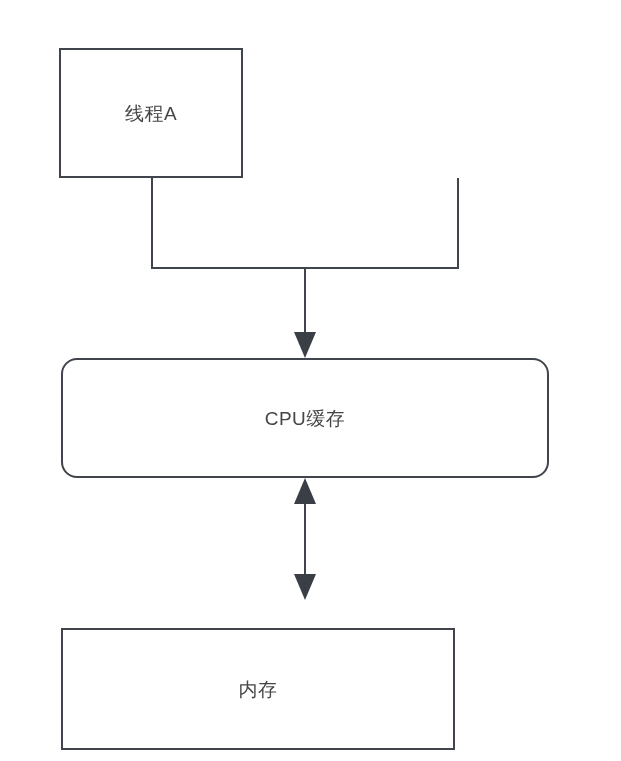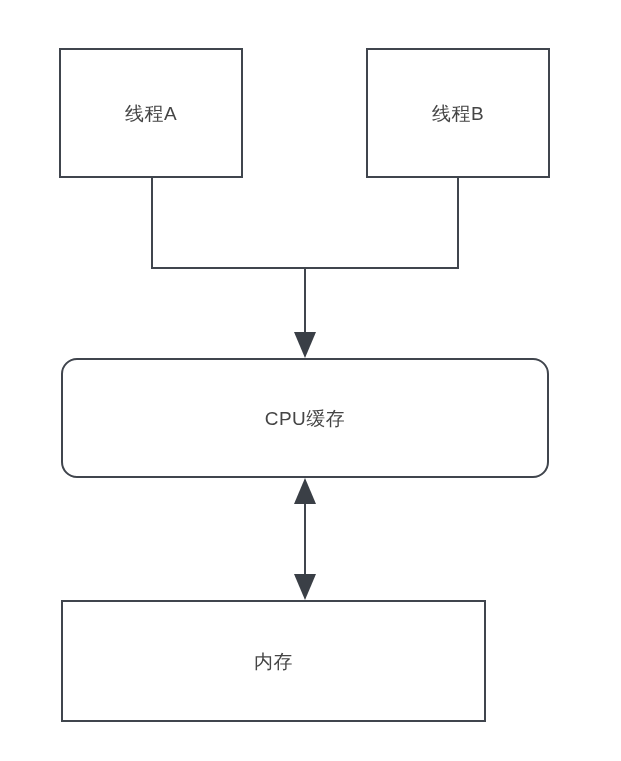--- a/index.html
+++ b/index.html
@@ -57,22 +57,22 @@
   }
   #node-cpu-cache {
     left: 61px;
     top: 358px;
     width: 488px;
     height: 120px;
     border-radius: 16px;
   }
   #node-memory {
     left: 61px;
-    top: 600px;
-    width: 425px;
+    top: 628px;
+    width: 394px;
     height: 122px;
   }
 </style>
 </head>
 <body>
 
 <div id="diagram-canvas">
 
   <svg id="diagram-svg" viewBox="0 0 621 761" xmlns="http://www.w3.org/2000/svg">
 
@@ -93,23 +93,20 @@
       <path d="M 305 495 L 305 583" stroke="#40454d" stroke-width="2" fill="none"></path>
       <polygon points="305,478 294,504 316,504" fill="#3a3f46"></polygon>
       <polygon points="305,600 294,574 316,574" fill="#3a3f46"></polygon>
     </g>
   </svg>
 
   <div class="node-box" id="node-thread-a">
     <span class="node-label">线程A</span>
   </div>
 
-  <div class="node-box" id="node-thread-b">
-    <span class="node-label">线程B</span>
-  </div>
 
   <div class="node-box" id="node-cpu-cache">
     <span class="node-label">CPU缓存</span>
   </div>
 
   <div class="node-box" id="node-memory">
     <span class="node-label">内存</span>
   </div>
 
 </div>

